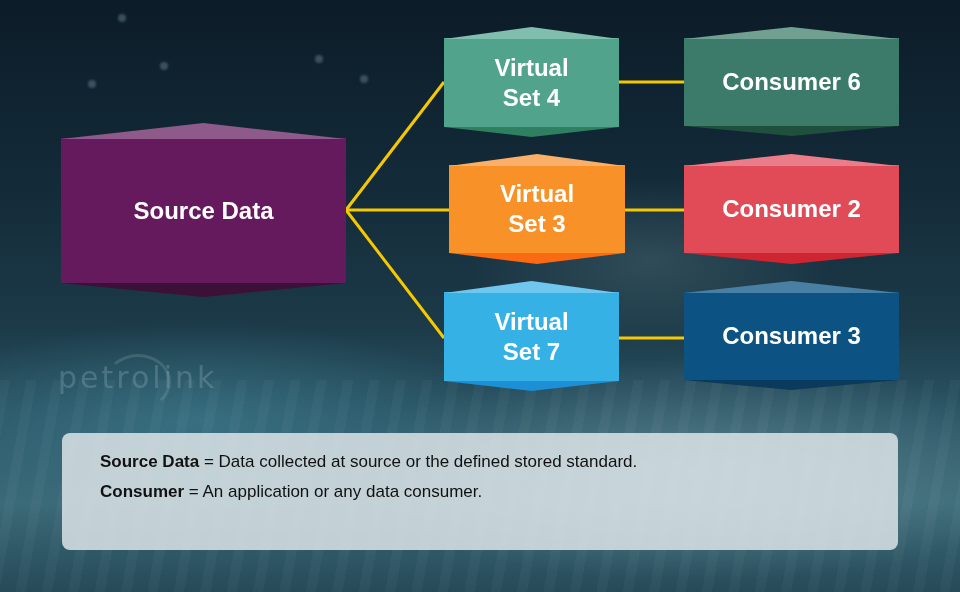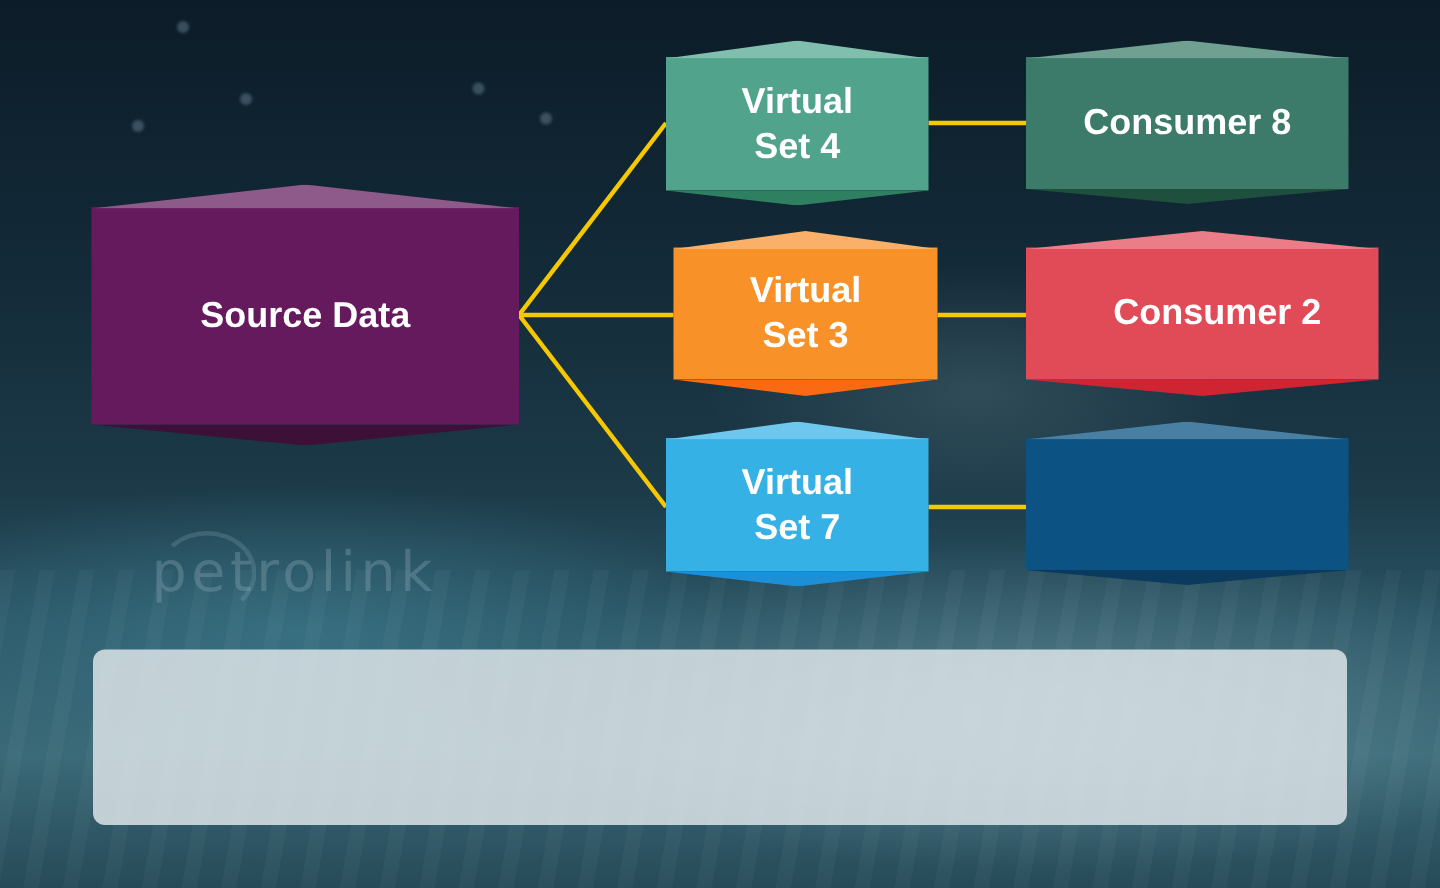--- a/index.html
+++ b/index.html
@@ -10,22 +10,22 @@
           radial-gradient(ellipse 260px 120px at 650px 260px, rgba(120,150,160,0.25), transparent 70%),
           radial-gradient(ellipse 420px 140px at 200px 420px, rgba(70,140,160,0.45), transparent 70%),
           radial-gradient(ellipse 500px 160px at 700px 470px, rgba(150,180,190,0.35), transparent 70%),
           linear-gradient(180deg, #0c1c28 0%, #132a38 30%, #1c3a48 55%, #2a5565 70%, #3b6a78 85%, #264a58 100%);
   }
   .bg-stripes { position:absolute; left:0; right:0; top:380px; height:212px;
         background: repeating-linear-gradient(100deg, rgba(255,255,255,0.04) 0 10px, transparent 10px 26px);
         opacity:.8; }
   .bg-dots span { position:absolute; width:8px; height:8px; border-radius:50%;
         background:rgba(140,170,190,0.35); filter:blur(1px); }
-  .watermark { position:absolute; left:58px; top:360px; font-size:37px; letter-spacing:3px;
-        color:rgba(140,170,180,0.35); font-family:"DejaVu Sans", sans-serif;margin-left:43px; }
+  .watermark { position:absolute; left:58px; top:360px; font-size:30px; letter-spacing:3px;
+        color:rgba(140,170,180,0.35); font-family:"DejaVu Sans", sans-serif; }
   .watermark-swoosh { position:absolute; left:105px; top:354px; width:60px; height:50px;
         border:3px solid rgba(140,170,180,0.25); border-radius:50%; border-left-color:transparent; border-bottom-color:transparent; }
 
   svg.lines { position:absolute; left:0; top:0; }
 
   .box { position:absolute; color:#fff; font-weight:bold; text-align:center;
         display:flex; align-items:center; justify-content:center; line-height:30px; }
   .box .cap-top, .box .cap-bot { position:absolute; left:0; right:0; height:16px; }
   .box .cap-top { top:-15px; clip-path:polygon(0 100%, 50% 0, 100% 100%); }
   .box .cap-bot { bottom:-12px; height:12px; clip-path:polygon(0 0, 100% 0, 50% 100%); }
@@ -41,21 +41,21 @@
   .v2 { left:449px; top:165px; width:176px; height:88px; background:#f99129; }
   .v2 .cap-top { background:#fbb06a; height:12px; top:-11px; }
   .v2 .cap-bot { background:#f96a13; height:11px; bottom:-11px; }
   .v3 { left:444px; top:292px; width:175px; height:89px; background:#36b1e5; }
   .v3 .cap-top { background:#6dc7ee; height:12px; top:-11px; }
   .v3 .cap-bot { background:#1d8fd7; height:10px; bottom:-10px; }
 
   .c1 { left:684px; top:38px; width:215px; height:88px; background:#3c7a69; }
   .c1 .cap-top { background:#6fa091; height:12px; top:-11px; }
   .c1 .cap-bot { background:#1f4f3d; height:10px; bottom:-10px; }
-  .c2 { left:684px; top:165px; width:215px; height:88px; background:#e14b58;padding-left:20px; }
+  .c2 { left:684px; top:165px; width:215px; height:88px; background:#e14b58; }
   .c2 .cap-top { background:#ea7d87; height:12px; top:-11px; }
   .c2 .cap-bot { background:#cf2533; height:11px; bottom:-11px; }
   .c3 { left:684px; top:292px; width:215px; height:88px; background:#0c5282; }
   .c3 .cap-top { background:#4a7fa4; height:12px; top:-11px; }
   .c3 .cap-bot { background:#0a3a5e; height:10px; bottom:-10px; }
 
   .legend { position:absolute; left:62px; top:433px; width:836px; height:117px;
         background:rgba(220,228,232,0.85); border-radius:8px; box-sizing:border-box;
         padding:14px 0 0 38px; color:#111; font-size:17px; }
   .legend .row { height:30px; line-height:30px; white-space:nowrap; }
@@ -102,27 +102,34 @@
   <div class="cap-bot"></div>
 </div>
 <div class="box v3" style="background: rgb(54, 177, 229);">
   <div class="cap-top"></div>
   <span class="label"><span>Virtual</span><br><span>Set 7</span></span>
   <div class="cap-bot"></div>
 </div>
 
 <div class="box c1" style="background: rgb(60, 122, 105);">
   <div class="cap-top"></div>
-  <span class="label">Consumer 8</span>
+  <span class="label">Consumer 6</span>
   <div class="cap-bot"></div>
 </div>
 <div class="box c2" style="background: rgb(225, 75, 88);">
   <div class="cap-top"></div>
   <span class="label">Consumer 2</span>
   <div class="cap-bot"></div>
 </div>
 <div class="box c3" style="background: rgb(12, 82, 130);">
   <div class="cap-top"></div>
+  <span class="label">Consumer 3</span>
   <div class="cap-bot"></div>
 </div>
 
 <div class="legend">
+  <div class="row">
+    <span class="term">Source Data</span><span> = Data collected at source or the defined stored standard.</span>
+  </div>
+  <div class="row">
+    <span class="term">Consumer</span><span> = An application or any data consumer.</span>
+  </div>
 </div>
 
 </body></html>

